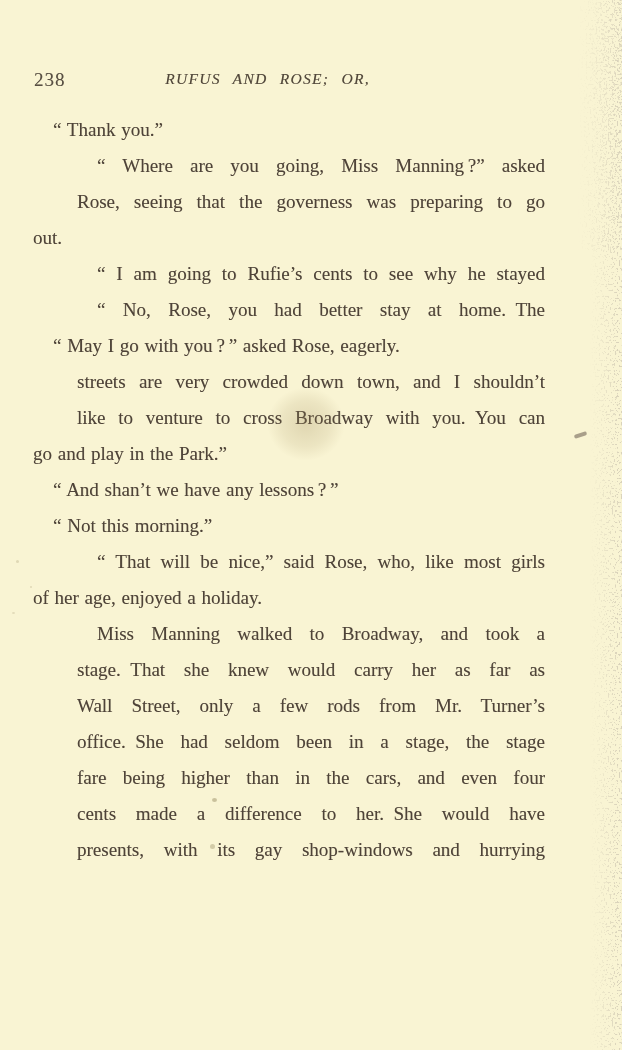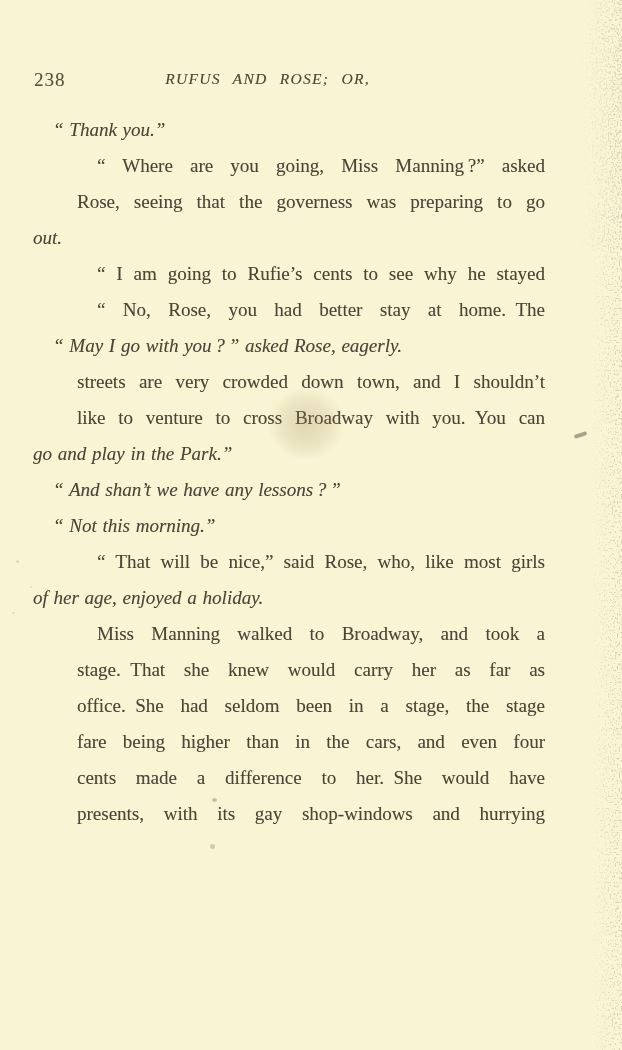--- a/index.html
+++ b/index.html
@@ -37,21 +37,21 @@
     font-size: 19px; color: #4e4338;
     text-shadow: 0.3px 0.3px 0 rgba(78,67,56,.3);
   }
   .line {
     height: 36px; line-height: 36px;
     text-align: justify; text-align-last: justify;
     word-spacing: 1px;
     white-space: nowrap; 
   }
   .line.just { white-space: normal; overflow: hidden; margin-left: 44px; }
-  .line.nojust { text-align: center; text-align-last: left; font-style: italic; }
+  .line.nojust { text-align: center; text-align-last: left; }
   .line.indent { text-indent: 20px; }
 
   
   .edge-noise {
     position: absolute; right: 0; top: 0;
     -webkit-mask-image: linear-gradient(to right, transparent 0, rgba(0,0,0,.45) 45%, #000 85%);
     mask-image: linear-gradient(to right, transparent 0, rgba(0,0,0,.45) 45%, #000 85%);
   }
   .corner-noise {
     position: absolute; right: 0; top: 0; opacity: .85;
@@ -95,20 +95,21 @@
       <div class="line nojust indent">“ May I go with you ? ” asked Rose, eagerly.</div>
       <div class="line just">streets are very crowded down town, and I shouldn’t</div>
       <div class="line just">like to venture to cross Broadway with you. You can</div>
       <div class="line nojust">go and play in the Park.”</div>
       <div class="line nojust indent">“ And shan’t we have any lessons ? ”</div>
       <div class="line nojust indent">“ Not this morning.”</div>
       <div class="line just indent">“ That will be nice,” said Rose, who, like most girls</div>
       <div class="line nojust">of her age, enjoyed a holiday.</div>
       <div class="line just indent">Miss Manning walked to Broadway, and took a</div>
       <div class="line just">stage. That she knew would carry her as far as</div>
+      <div class="line just">Wall Street, only a few rods from Mr. Turner’s</div>
       <div class="line just">office. She had seldom been in a stage, the stage</div>
       <div class="line just">fare being higher than in the cars, and even four</div>
       <div class="line just">cents made a difference to her. She would have</div>
       <div class="line just">presents, with its gay shop-windows and hurrying</div>
     </div>
 
   <div class="smudge"></div>
   <div class="pen-mark"></div>
   <div class="speck s1"></div>
   <div class="speck s2"></div>

